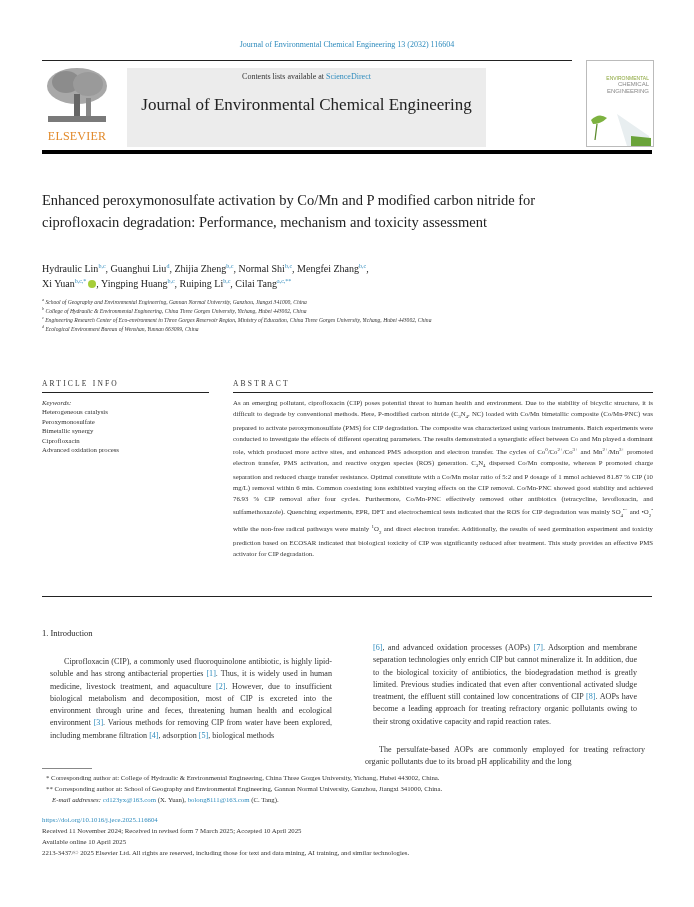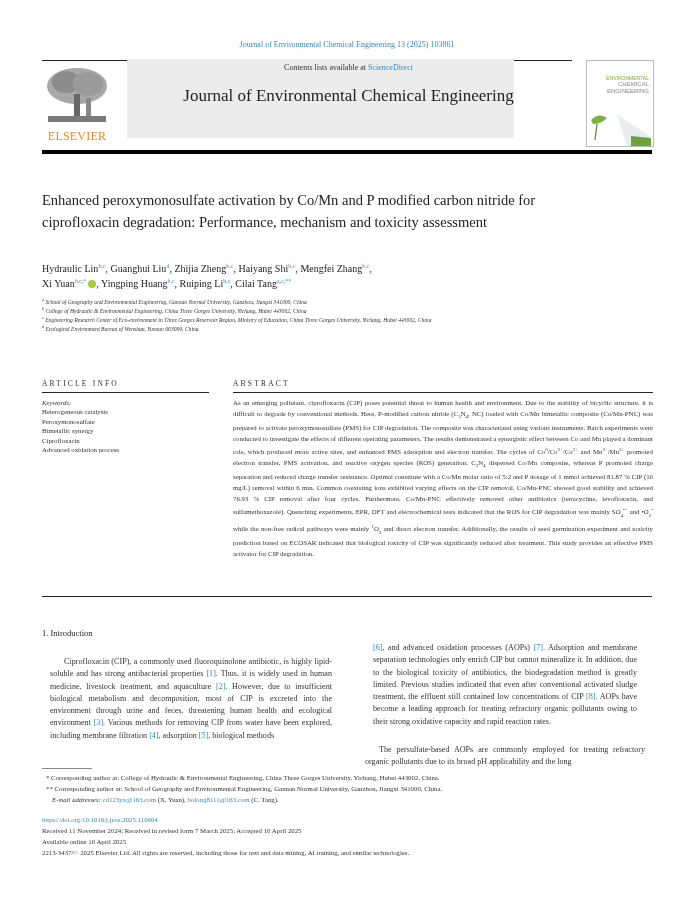--- a/index.html
+++ b/index.html
@@ -6,21 +6,21 @@
   body { width: 694px; height: 907px; position: relative; overflow: hidden;
          font-family: "Liberation Serif", "DejaVu Serif", serif; color: #222; }
   a, .link { color: #2e8bbd; text-decoration: none; }
   .running-head { position: absolute; top: 40px; left: 0; width: 694px; text-align: center;
                   font-size: 8px; color: #2e8bbd; }
   .top-rule { position: absolute; top: 60px; left: 42px; width: 530px; height: 1px; background: #222; }
   .logo { position: absolute; top: 66px; left: 42px; width: 70px; height: 78px; }
   .logo-tree { position: absolute; top: 0; left: 2px; width: 66px; height: 58px; }
   .logo-text { position: absolute; top: 63px; left: 0; width: 70px; text-align: center;
                font-size: 12px; color: #e28a2b; letter-spacing: 0.2px; }
-  .banner { position: absolute; top: 59px; left: 127px; width: 359px; height: 79px; background: #ececec; padding-left: 28px; }
+  .banner { position: absolute; top: 68px; left: 127px; width: 359px; height: 79px; background: #ececec; }
   .banner .contents { position: absolute; top: 4px; width: 100%; text-align: center; font-size: 8px; color: #333; }
   .banner .jtitle { position: absolute; top: 27px; width: 100%; text-align: center; font-size: 17px; color: #222; }
   .banner .homepage { position: absolute; top: 66px; width: 100%; text-align: center; font-size: 7.5px; color: #333;
                       font-family: "Liberation Sans", "DejaVu Sans", sans-serif; }
   .cover { position: absolute; top: 60px; left: 586px; width: 66px; height: 85px; border: 1px solid #bbb; background: #fff; overflow: hidden; }
   .cover .c1 { position: absolute; top: 14px; right: 4px; font-size: 5px; color: #8aa53a; text-align: right; line-height: 6px;
                font-family: "Liberation Sans", "DejaVu Sans", sans-serif; }
   .cover .c2 { position: absolute; top: 20px; right: 4px; font-size: 6px; color: #888; text-align: right; line-height: 7px;
                font-family: "Liberation Sans", "DejaVu Sans", sans-serif; }
   .cover svg { position: absolute; left: 0; bottom: 0; }
@@ -47,21 +47,21 @@
   .fn-rule { position: absolute; top: 768px; left: 42px; width: 50px; height: 1px; background: #888; }
   .footnotes { position: absolute; top: 772px; left: 46px; width: 610px; font-size: 6.8px; line-height: 11px; color: #333; }
   .footnotes .em { font-style: italic; }
   .footnotes .ind { padding-left: 6px; }
   .pubinfo { position: absolute; top: 814px; left: 42px; width: 620px; font-size: 6.8px; line-height: 11px; color: #333; }
 </style>
 </head>
 <body>
 
 <div class="running-head">
-  <a>Journal of Environmental Chemical Engineering 13 (2025) 103861</a>
+  <a>Journal of Environmental Chemical Engineering 13 (2032) 116604</a>
 </div>
 
 <div class="top-rule"></div>
 
 <div class="logo">
   <svg class="logo-tree" viewBox="0 0 66 58" width="66" height="58">
     <rect x="0" y="0" width="66" height="58" fill="#fff"></rect>
     <ellipse cx="33" cy="20" rx="30" ry="18" fill="#a8a8a8"></ellipse>
     <ellipse cx="22" cy="16" rx="14" ry="11" fill="#8c8c8c"></ellipse>
     <ellipse cx="44" cy="18" rx="15" ry="12" fill="#9a9a9a"></ellipse>
@@ -93,21 +93,21 @@
 </div>
 
 <div class="thick-rule"></div>
 
 <h1 class="title" style="margin:0;font-weight:normal;">Enhanced peroxymonosulfate activation by Co/Mn and P modified carbon nitride for ciprofloxacin degradation: Performance, mechanism and toxicity assessment</h1>
 
 <div class="authors">
   <span><span>Hydraulic Lin</span></span><sup>b,c</sup><span>, </span>
   <span><span>Guanghui Liu</span></span><sup>d</sup><span>, </span>
   <span><span>Zhijia Zheng</span></span><sup>b,c</sup><span>, </span>
-  <span><span>Haiyang Shi</span></span><sup>b,c</sup><span>, </span>
+  <span><span>Normal Shi</span></span><sup>b,c</sup><span>, </span>
   <span><span>Mengfei Zhang</span></span><sup>b,c</sup><span>,</span><br>
   <span><span>Xi Yuan</span></span><sup>b,c,*</sup><span class="orcid"></span><span>, </span>
   <span><span>Yingping Huang</span></span><sup>b,c</sup><span>, </span>
   <span><span>Ruiping Li</span></span><sup>b,c</sup><span>, </span>
   <span><span>Cilai Tang</span></span><sup>a,c,**</sup>
 </div>
 
 <div class="affils">
   <div><sup>a</sup> <span>School of Geography and Environmental Engineering, Gannan Normal University, Ganzhou, Jiangxi 341000, China</span></div>
   <div><sup>b</sup> <span>College of Hydraulic &amp; Environmental Engineering, China Three Gorges University, Yichang, Hubei 443002, China</span></div>

